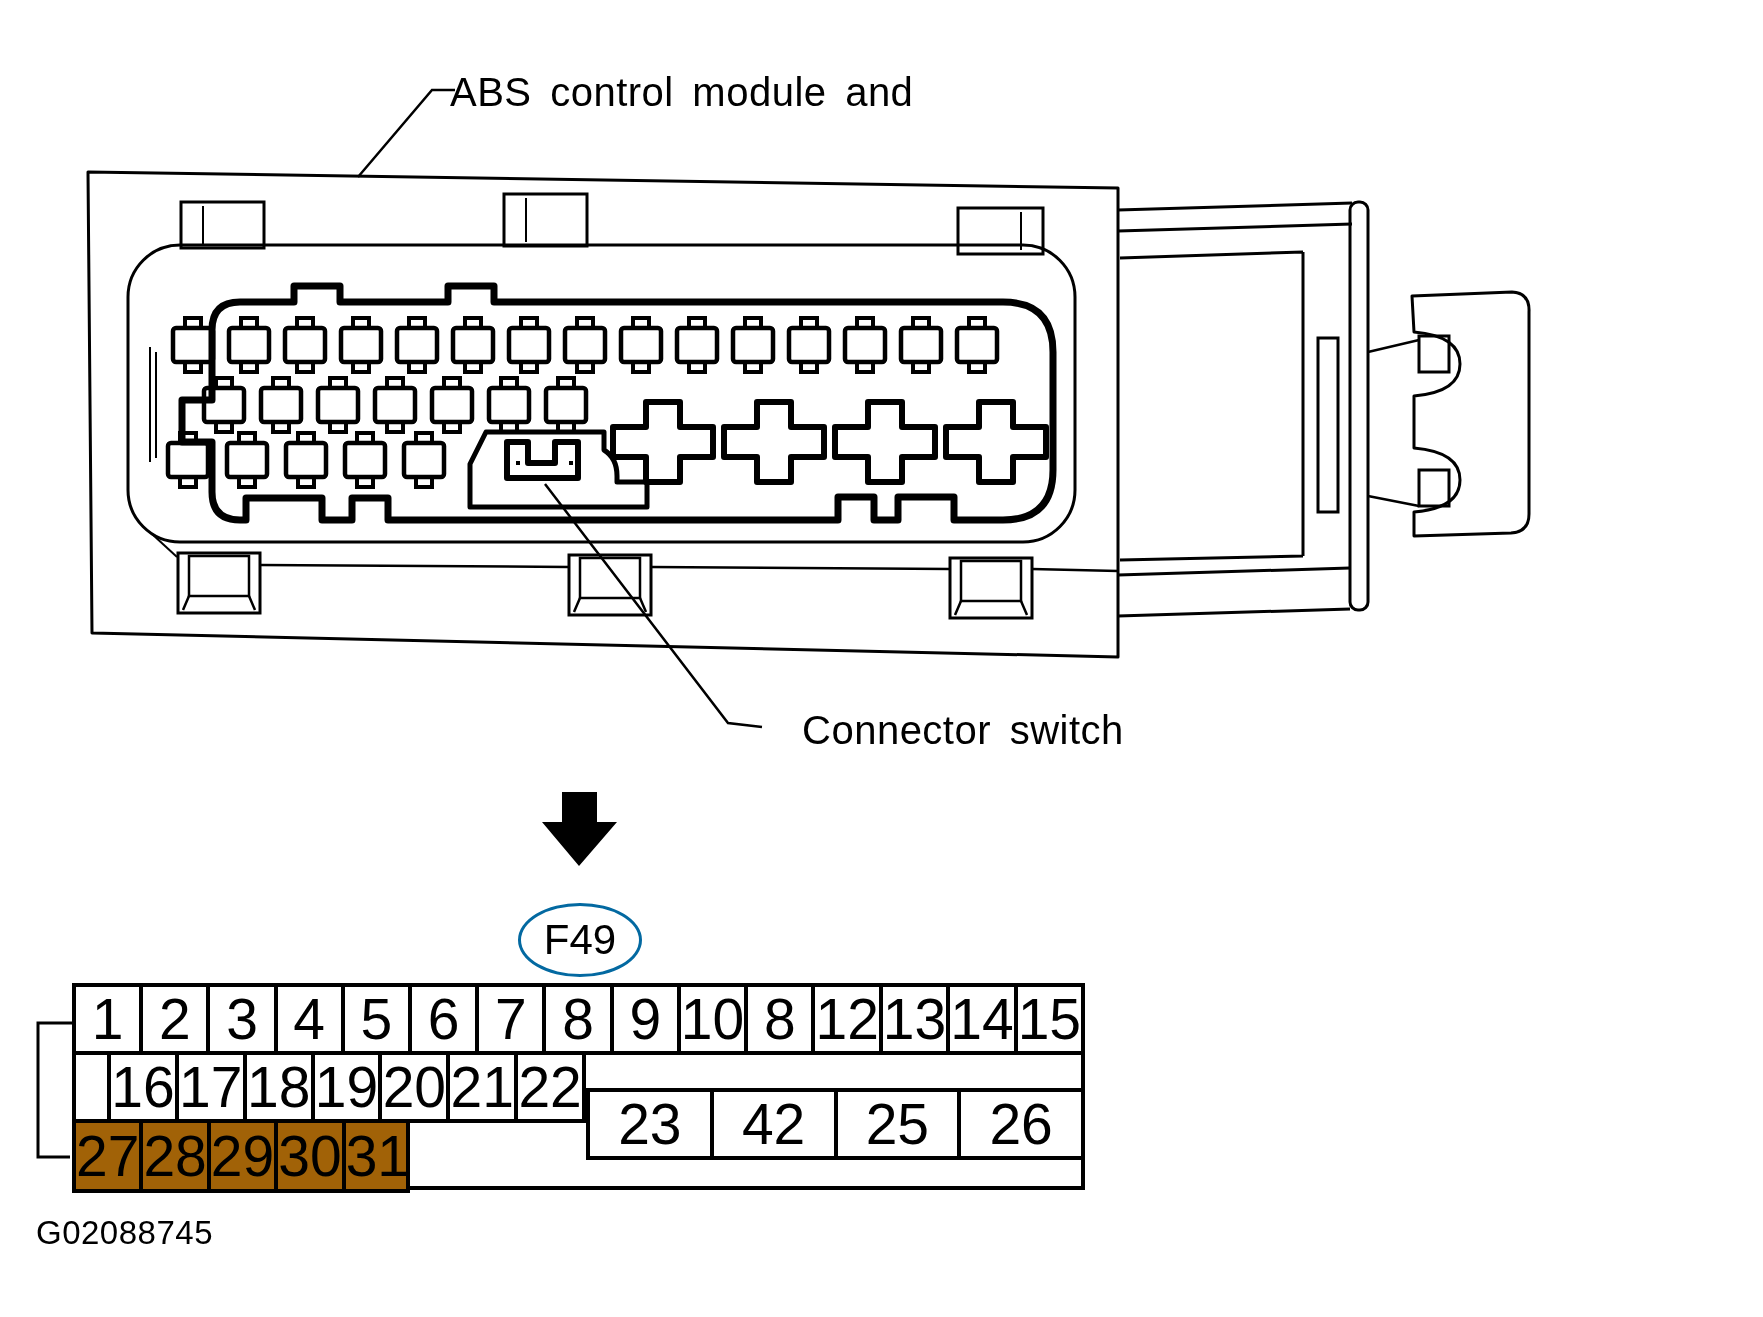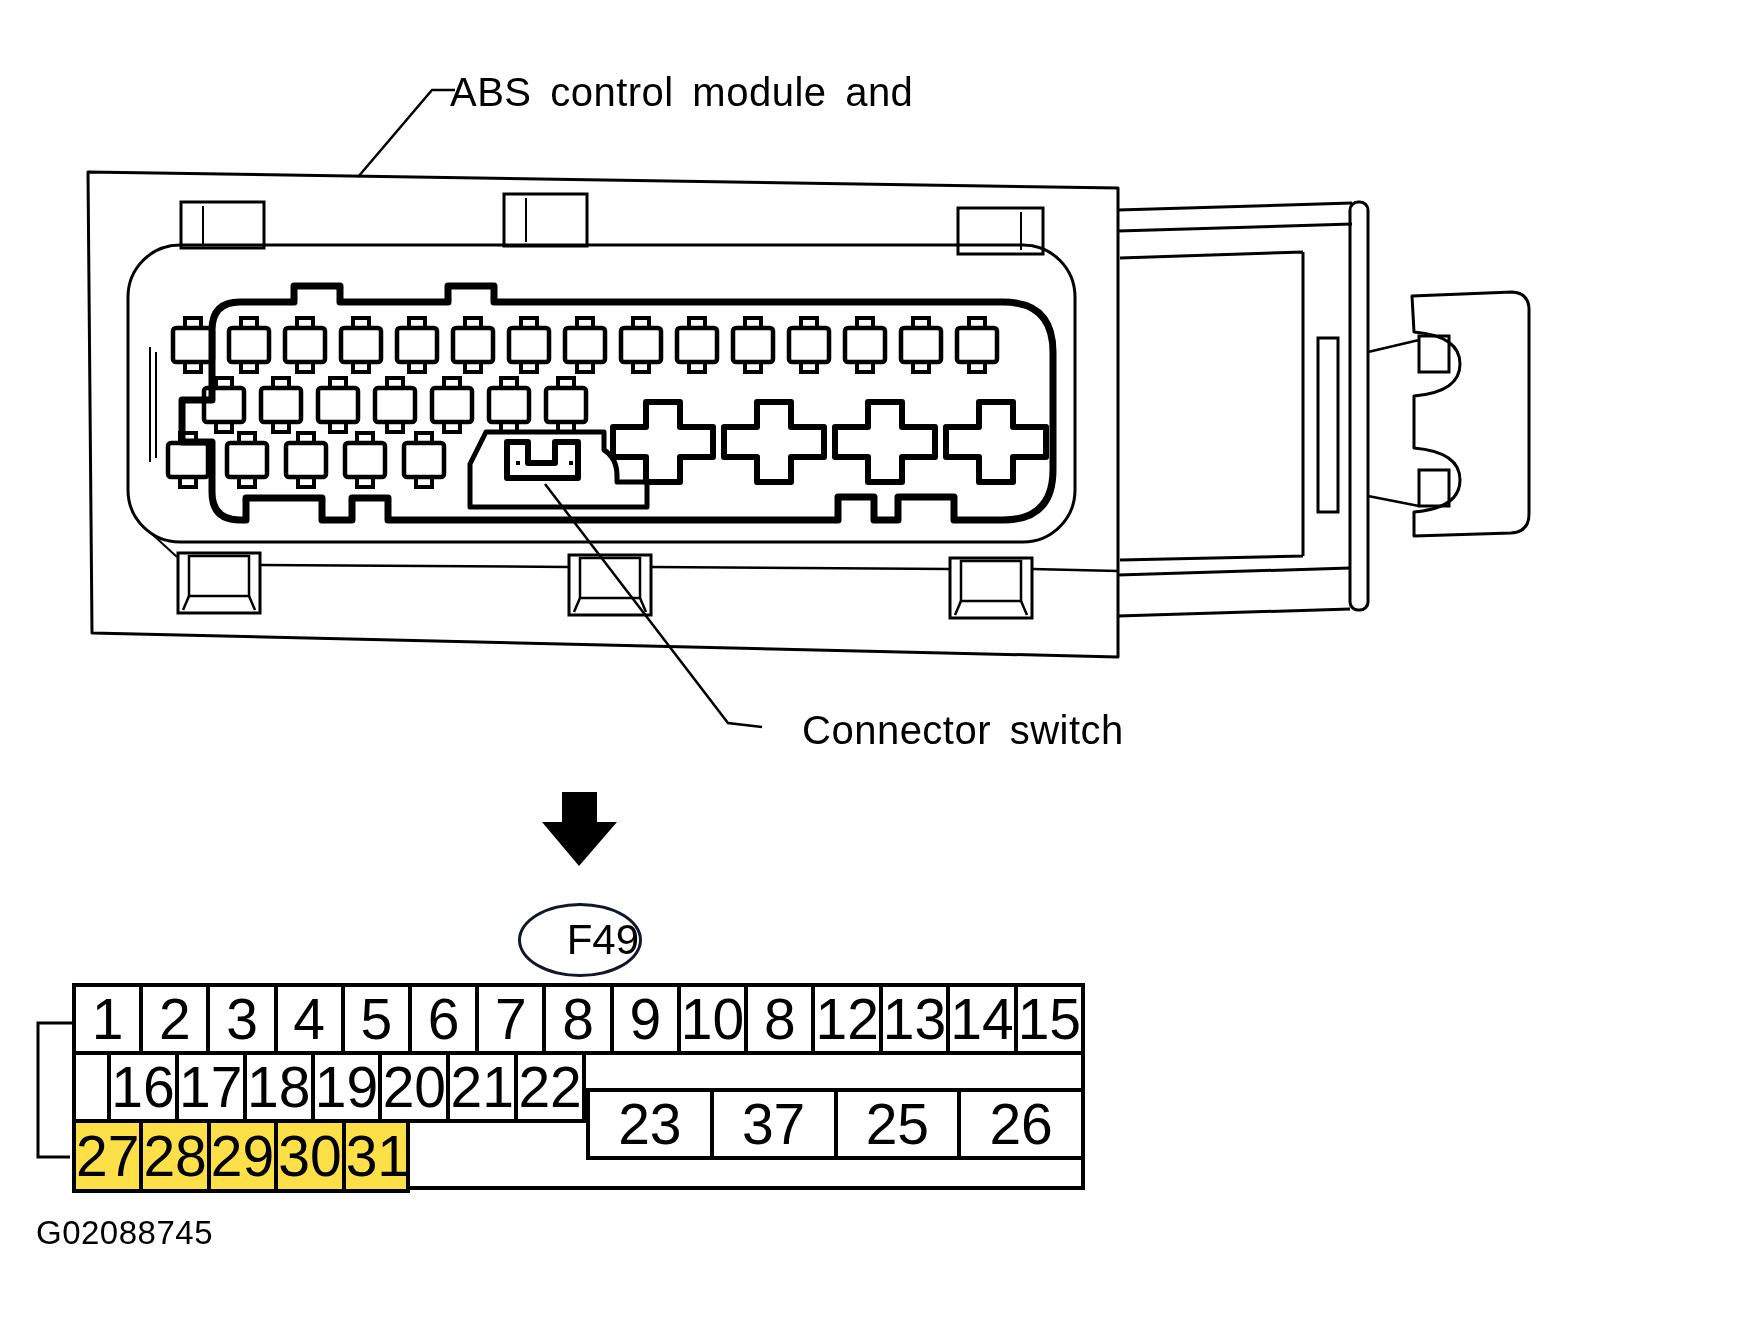--- a/index.html
+++ b/index.html
@@ -5,37 +5,37 @@
   html,body{margin:0;padding:0;background:#e8e8e8;}
   #page{position:relative;width:1763px;height:1317px;background:#ffffff;overflow:hidden;
         font-family:"Liberation Sans", sans-serif;color:#000;}
   svg{position:absolute;left:0;top:0;}
   svg .ln{stroke:#000;fill:none;}
   svg .fill{fill:#000;stroke:none;}
   .txt{position:absolute;white-space:nowrap;color:#000;}
   .label{font-size:40px;letter-spacing:.5px;word-spacing:7px;}
   .figcode{font-size:33px;letter-spacing:.5px;}
   
-  .oval{position:absolute;left:518px;top:903px;width:124px;height:74px;border:3px solid #0f172a;
-        border-radius:50%;display:flex;align-items:center;justify-content:flex-end;
+  .oval{position:absolute;left:518px;top:903px;width:124px;height:74px;border:3px solid #0369a1;
+        border-radius:50%;display:flex;align-items:center;justify-content:center;
         font-size:42px;box-sizing:border-box;}
   
   .outerbox{position:absolute;left:72px;top:983px;width:1013px;height:207px;
             border:4px solid #000;box-sizing:border-box;}
   .band{position:absolute;display:flex;border:4px solid #000;box-sizing:border-box;}
   .band.no-top{border-top:none;}
   .cells{display:flex;flex:1;}
   .cell{flex:1;border-left:4px solid #000;display:flex;align-items:center;justify-content:center;
         font-size:57px;box-sizing:border-box;}
   .cells .cell:first-child, .band > .cell:first-child{border-left:none;}
   .sliver{width:35px;border-right:4px solid #000;box-sizing:border-box;}
   #row1{left:72px;top:983px;width:1013px;height:72px;}
   #row2{left:72px;top:1055px;width:514px;height:68px;}
   #wideRow{left:586px;top:1088px;width:499px;height:72px;background:#fff;}
-  #row3{left:72px;top:1123px;width:338px;height:70px;background:#fde047;}
+  #row3{left:72px;top:1123px;width:338px;height:70px;background:#a16207;}
 </style>
 </head>
 <body>
 
 <div id="page">
 
   <svg width="1763" height="1317" viewBox="0 0 1763 1317">
 
     <defs>
 
@@ -206,21 +206,21 @@
           <div class="cell">18</div>
           <div class="cell">19</div>
           <div class="cell">20</div>
           <div class="cell">21</div>
           <div class="cell">22</div>
         </div>
     </div>
 
     <div class="band" id="wideRow">
         <div class="cell">23</div>
-        <div class="cell">37</div>
+        <div class="cell">42</div>
         <div class="cell">25</div>
         <div class="cell">26</div>
       </div>
 
     <div class="band no-top" id="row3">
         <div class="cell">27</div>
         <div class="cell">28</div>
         <div class="cell">29</div>
         <div class="cell">30</div>
         <div class="cell">31</div>

